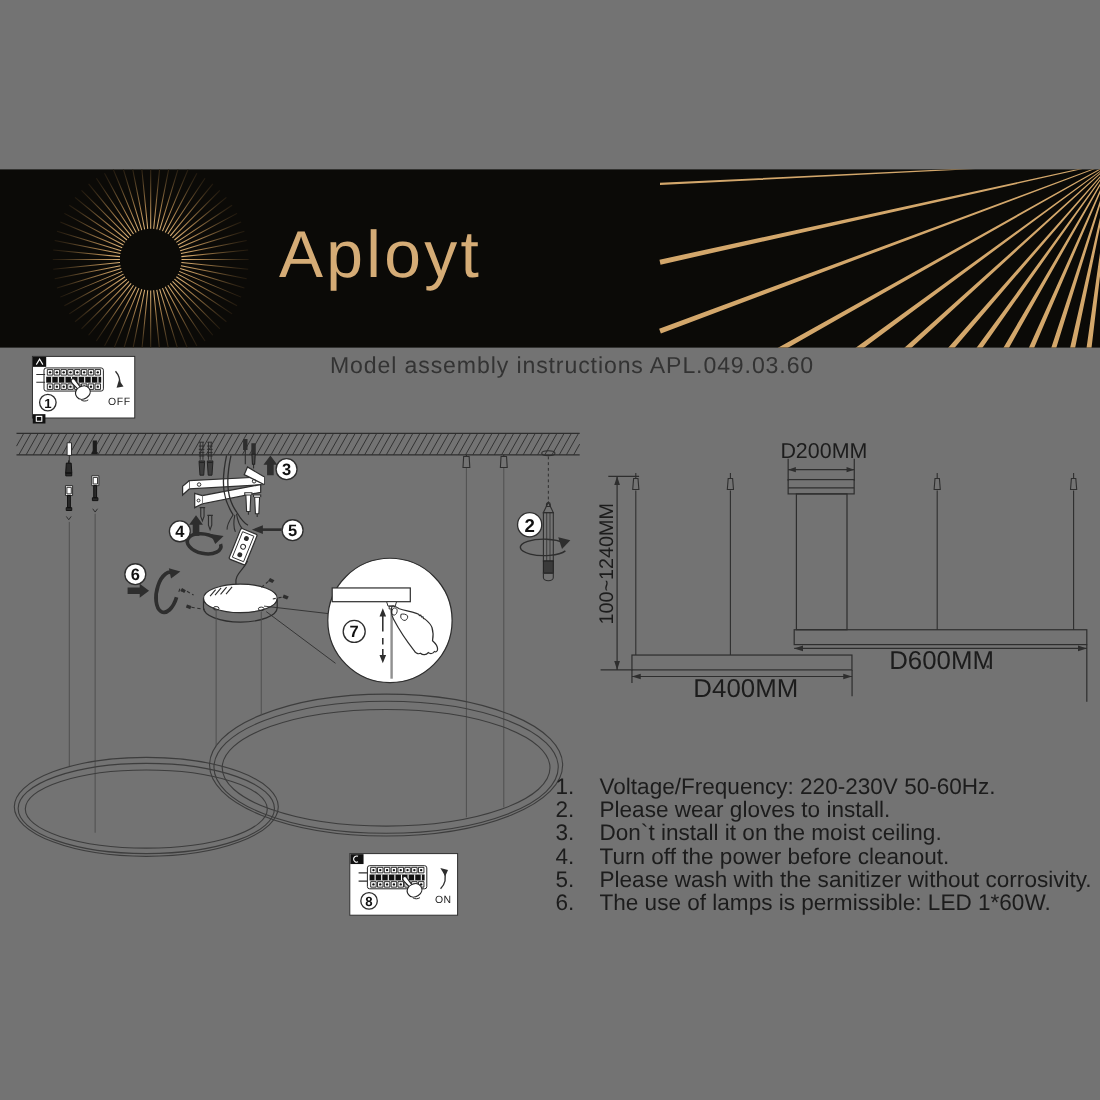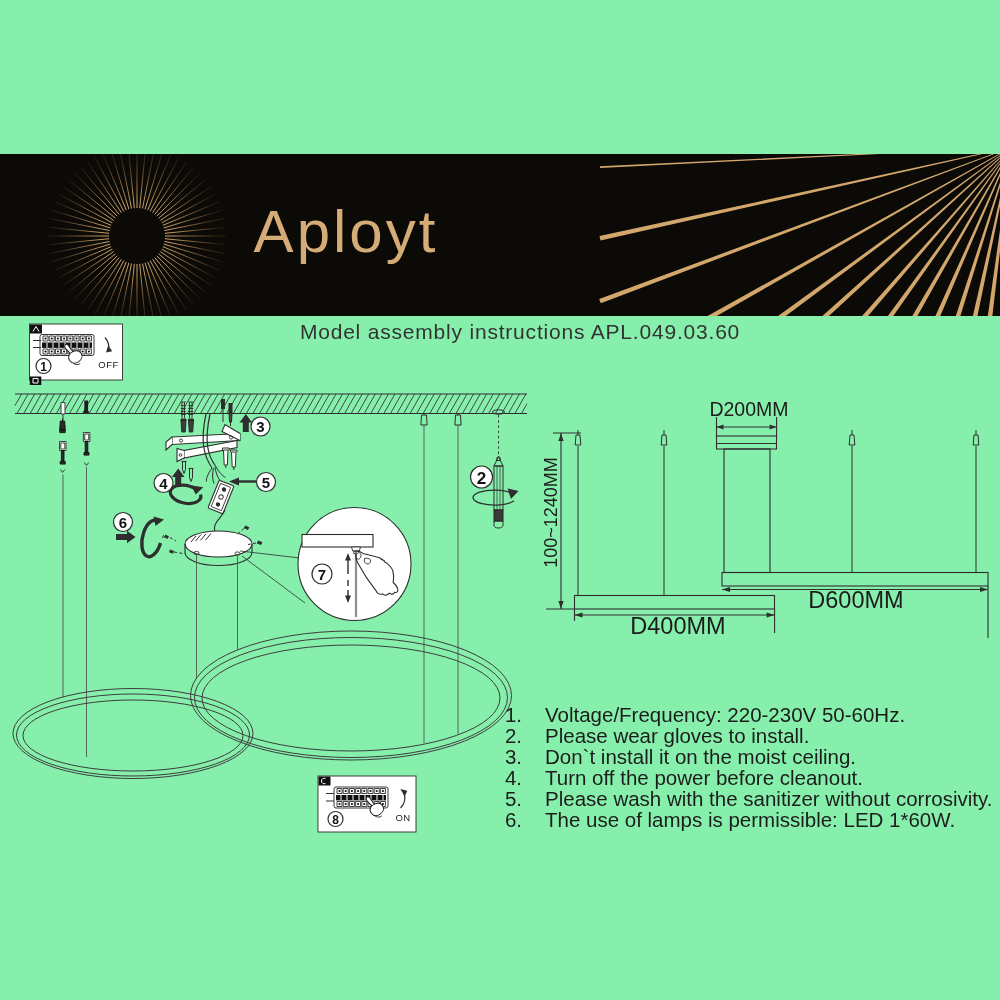--- a/index.html
+++ b/index.html
@@ -1,16 +1,16 @@
 <!DOCTYPE html>
 <html><head>
 <meta charset="utf-8">
 <style>
 html,body{margin:0;padding:0;background:#fff;}
-#page{position:relative;width:1000px;height:1000px;background:#86efac;overflow:hidden;
+#page{position:relative;width:1000px;height:1000px;background:#737373;overflow:hidden;
 font-family:"Liberation Sans", sans-serif;text-align:right;}
 svg text{font-family:"Liberation Sans", sans-serif;}
 </style>
 </head>
 <body>
 <div id="page">
 <svg width="1000" height="1000" viewBox="0 0 1000 1000">
 <defs>
 <radialGradient id="burst" cx="137" cy="236" r="92" gradientUnits="userSpaceOnUse">
 <stop offset="0.31" stop-color="#dcb277"></stop>

